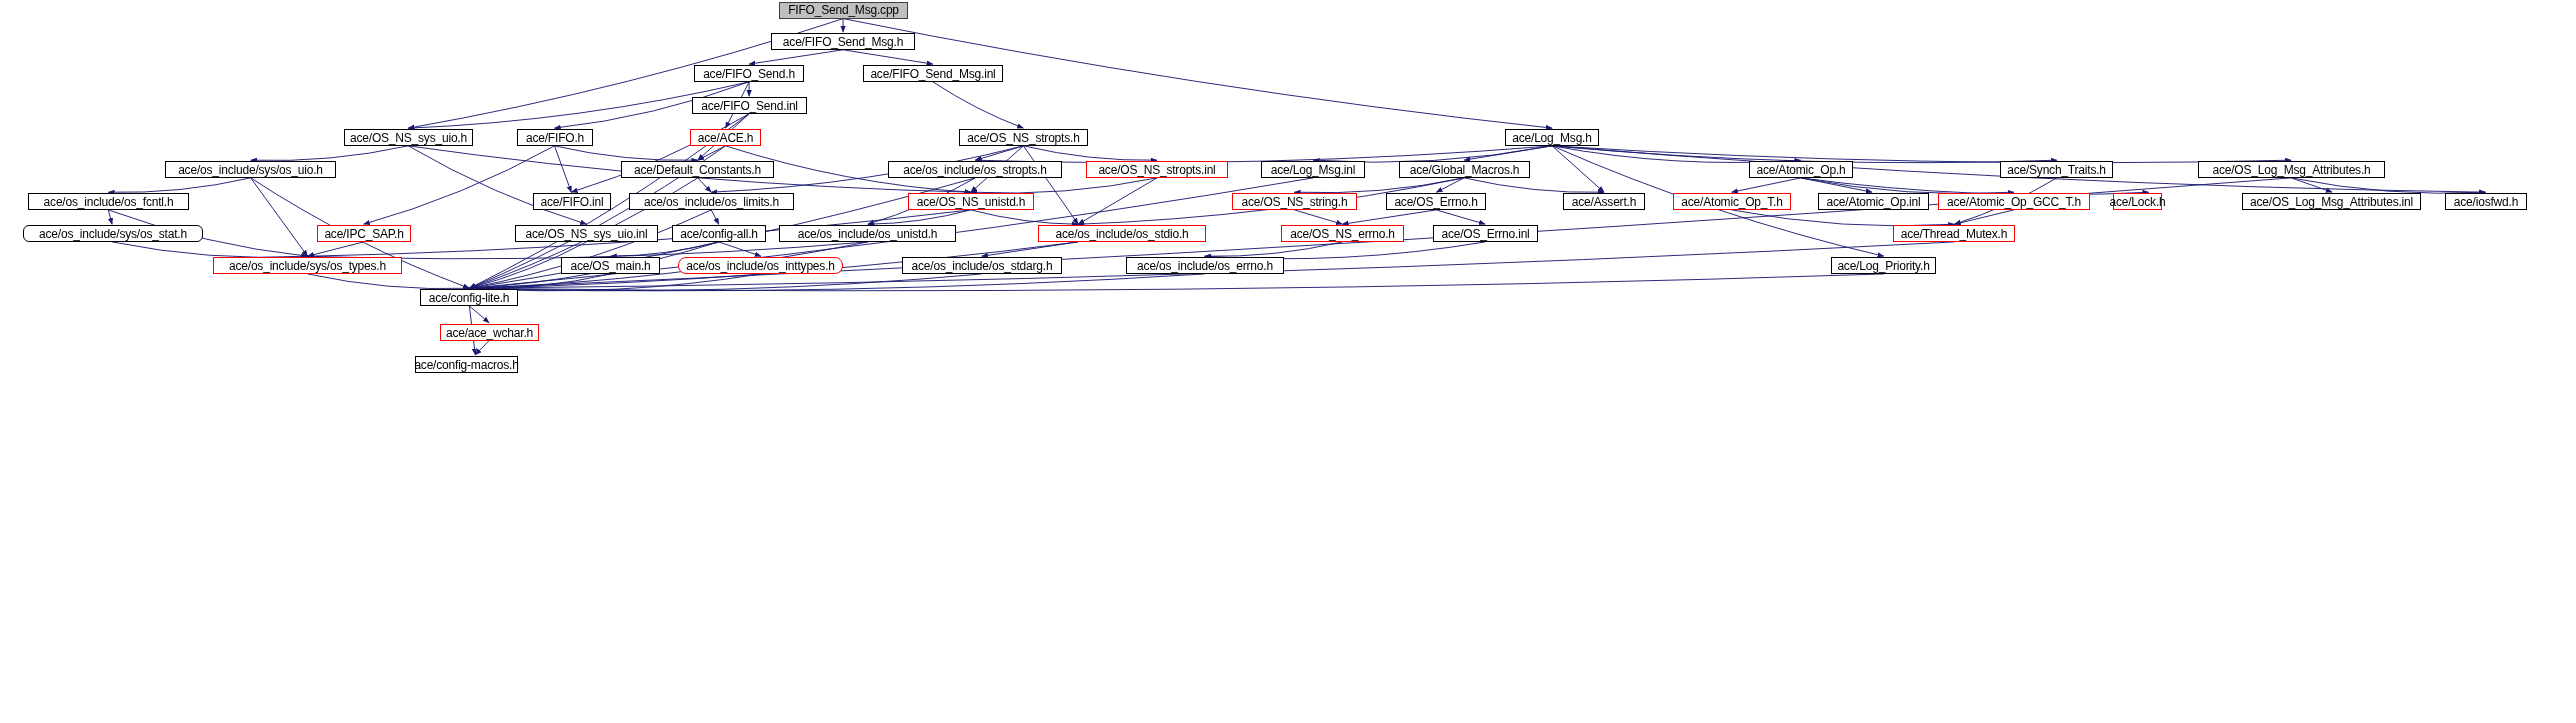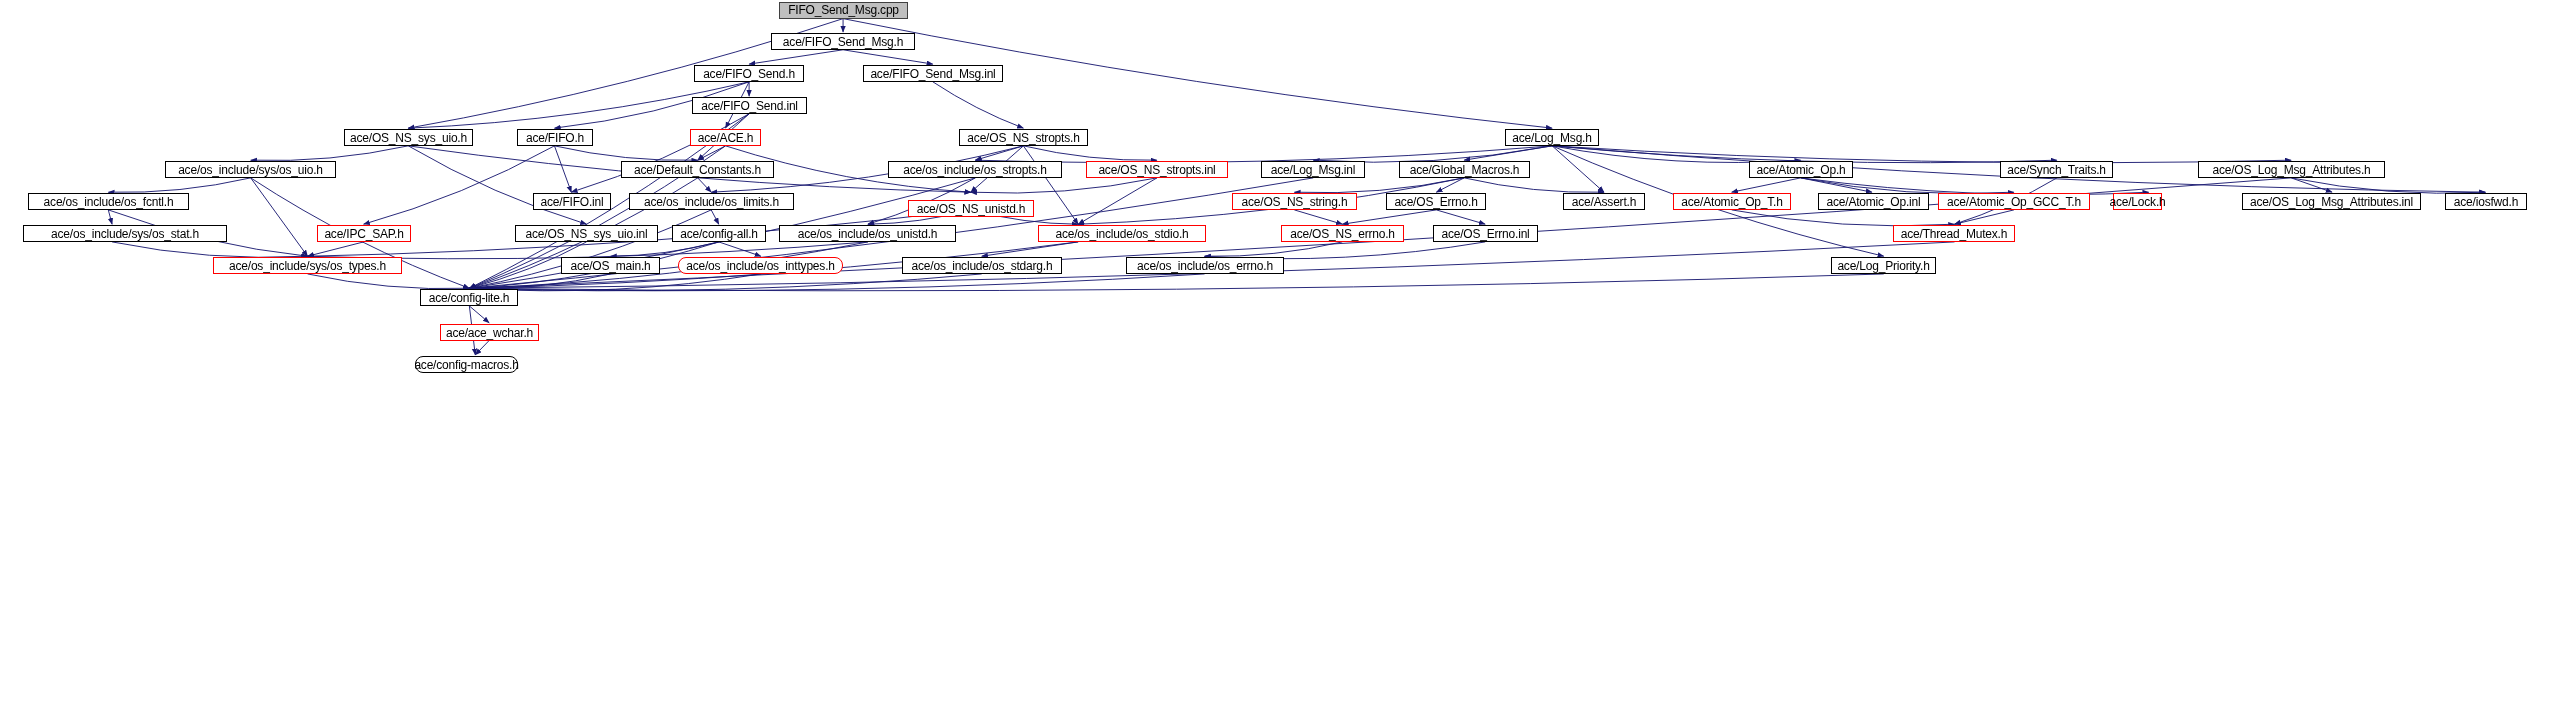--- a/index.html
+++ b/index.html
@@ -134,43 +134,43 @@
       <div class="node" style="left: 621px; top: 161px; width: 153px;">ace/Default_Constants.h</div>
       <div class="node" style="left: 888px; top: 161px; width: 174px;">ace/os_include/os_stropts.h</div>
       <div class="node red" style="left: 1086px; top: 161px; width: 142px;">ace/OS_NS_stropts.inl</div>
       <div class="node" style="left: 1261px; top: 161px; width: 104px;">ace/Log_Msg.inl</div>
       <div class="node" style="left: 1399px; top: 161px; width: 131px;">ace/Global_Macros.h</div>
       <div class="node" style="left: 1749px; top: 161px; width: 104px;">ace/Atomic_Op.h</div>
       <div class="node" style="left: 2000px; top: 161px; width: 113px;">ace/Synch_Traits.h</div>
       <div class="node" style="left: 2198px; top: 161px; width: 187px;">ace/OS_Log_Msg_Attributes.h</div>
       <div class="node" style="left: 28px; top: 193px; width: 161px;">ace/os_include/os_fcntl.h</div>
       <div class="node" style="left: 629px; top: 193px; width: 165px;">ace/os_include/os_limits.h</div>
-      <div class="node red" style="left: 908px; top: 200px; width: 126px;">ace/OS_NS_unistd.h</div>
+      <div class="node red" style="left: 908px; top: 193px; width: 126px;">ace/OS_NS_unistd.h</div>
       <div class="node red" style="left: 1232px; top: 193px; width: 125px;">ace/OS_NS_string.h</div>
       <div class="node" style="left: 1386px; top: 193px; width: 100px;">ace/OS_Errno.h</div>
       <div class="node" style="left: 1563px; top: 193px; width: 82px;">ace/Assert.h</div>
       <div class="node red" style="left: 1673px; top: 193px; width: 118px;">ace/Atomic_Op_T.h</div>
       <div class="node" style="left: 1818px; top: 193px; width: 111px;">ace/Atomic_Op.inl</div>
       <div class="node red" style="left: 1938px; top: 193px; width: 152px;">ace/Atomic_Op_GCC_T.h</div>
       <div class="node red" style="left: 2113px; top: 193px; width: 49px;">ace/Lock.h</div>
       <div class="node" style="left: 2242px; top: 193px; width: 179px;">ace/OS_Log_Msg_Attributes.inl</div>
       <div class="node" style="left: 2445px; top: 193px; width: 82px;">ace/iosfwd.h</div>
-      <div class="node" style="left: 23px; top: 225px; width: 204px;">ace/os_include/sys/os_stat.h</div>
+      <div class="node" style="left: 23px; top: 225px; width: 180px; border-radius: 6px;">ace/os_include/sys/os_stat.h</div>
       <div class="node red" style="left: 317px; top: 225px; width: 94px;">ace/IPC_SAP.h</div>
       <div class="node" style="left: 515px; top: 225px; width: 143px;">ace/OS_NS_sys_uio.inl</div>
       <div class="node" style="left: 672px; top: 225px; width: 94px;">ace/config-all.h</div>
       <div class="node" style="left: 779px; top: 225px; width: 177px;">ace/os_include/os_unistd.h</div>
       <div class="node red" style="left: 994px; top: 225px; width: 168px; margin-left: 44px;">ace/os_include/os_stdio.h</div>
       <div class="node red" style="left: 1281px; top: 225px; width: 123px;">ace/OS_NS_errno.h</div>
       <div class="node" style="left: 1433px; top: 225px; width: 105px;">ace/OS_Errno.inl</div>
       <div class="node red" style="left: 1893px; top: 225px; width: 122px;">ace/Thread_Mutex.h</div>
       <div class="node red" style="left: 213px; top: 257px; width: 189px;">ace/os_include/sys/os_types.h</div>
       <div class="node" style="left: 561px; top: 257px; width: 99px;">ace/OS_main.h</div>
       <div class="node red" style="left: 678px; top: 257px; width: 165px; border-radius: 8px;">ace/os_include/os_inttypes.h</div>
       <div class="node" style="left: 902px; top: 257px; width: 160px;">ace/os_include/os_stdarg.h</div>
       <div class="node" style="left: 1126px; top: 257px; width: 158px;">ace/os_include/os_errno.h</div>
       <div class="node" style="left: 1831px; top: 257px; width: 105px;">ace/Log_Priority.h</div>
       <div class="node" style="left: 420px; top: 289px; width: 98px;">ace/config-lite.h</div>
       <div class="node red" style="left: 440px; top: 324px; width: 99px;">ace/ace_wchar.h</div>
-      <div class="node" style="left: 415px; top: 356px; width: 103px; border-radius: 8px;">ace/config-macros.h</div>
+      <div class="node" style="left: 415px; top: 356px; width: 103px;">ace/config-macros.h</div>
     </div>
 </div>
 
 
 </body></html>

